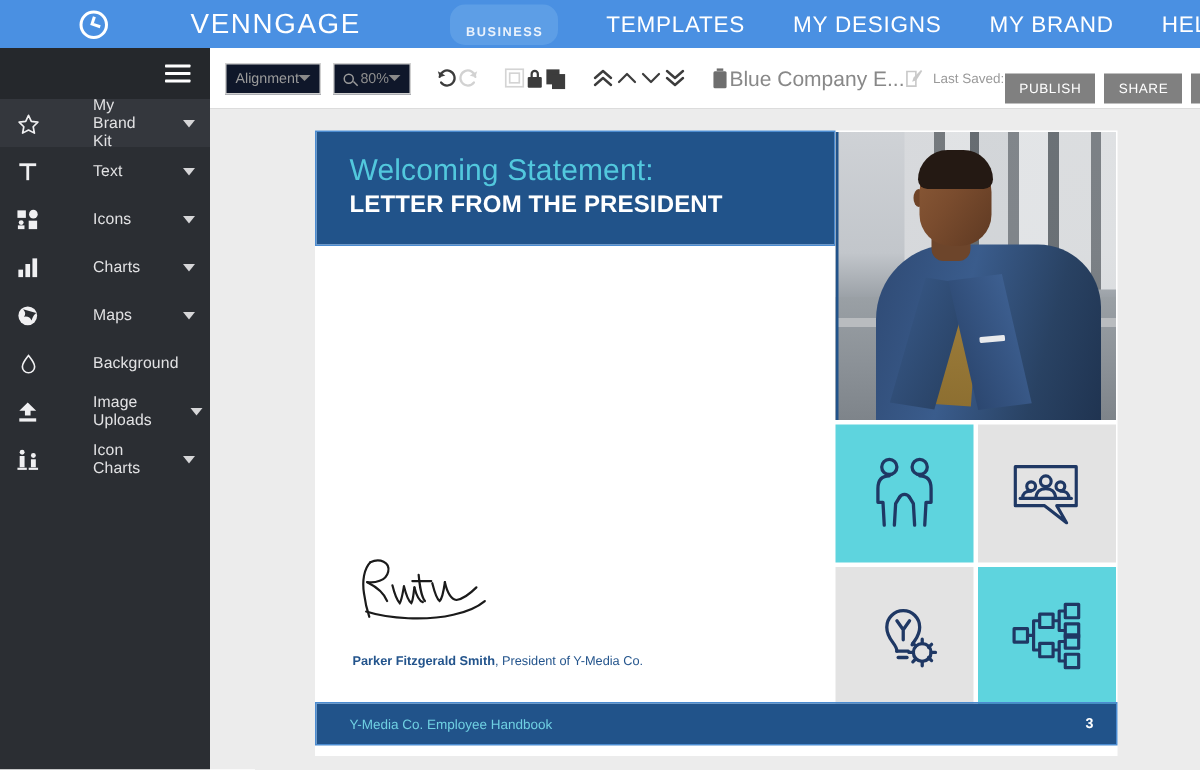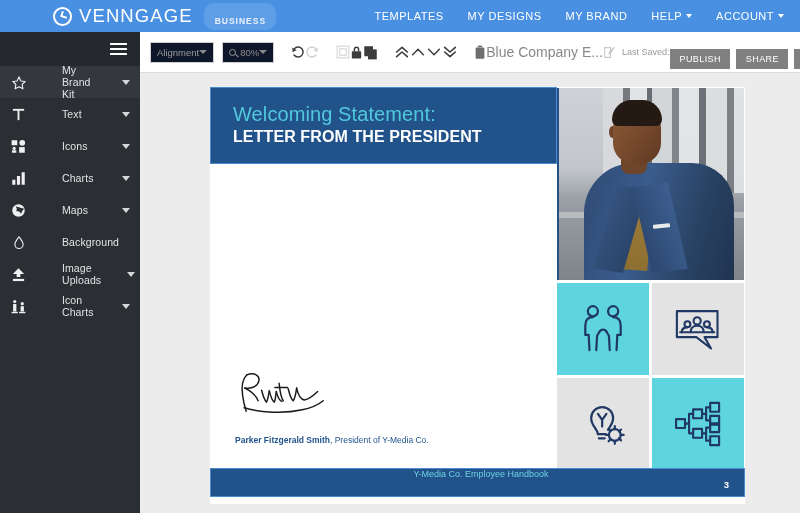--- a/index.html
+++ b/index.html
@@ -10,21 +10,21 @@
     overflow: hidden;
   }
   #app { position: relative; width: 800px; height: 513px; }
 
   
   .topbar {
     position: absolute; left: 0; top: 0; width: 800px; height: 32px;
     background: #4a90e2;
     display: flex; align-items: center;
   }
-  .brand { display: flex; align-items: center; margin-left: 53px; }
+  .brand { display: flex; align-items: center; margin-left: 53px; gap: 48px; }
   .brand-logo {
     width: 19px; height: 19px; border: 2px solid #ffffff; border-radius: 50%;
     position: relative; margin-right: 7px;
   }
   .brand-logo::before {
     content: ""; position: absolute; left: 6px; top: 2px;
     width: 1.6px; height: 6px; background: #ffffff; transform: rotate(18deg);
   }
   .brand-logo::after {
     content: ""; position: absolute; left: 6.5px; top: 7px;
@@ -33,22 +33,22 @@
   .brand-name {
     color: #ffffff; font-size: 18.5px; letter-spacing: 1.1px; font-weight: 400;
   }
   .brand-badge {
     margin-left: 11px; background: #5d9ee6; color: #eaf2fc;
     font-size: 8.5px; letter-spacing: 1px; font-weight: bold;
     padding: 13px 10px 4px 11px; border-radius: 10px;
   }
   .topnav { margin-left: auto; display: flex; align-items: center; margin-right: 16px; }
   .topnav-item {
-    color: #ffffff; font-size: 11px; letter-spacing: 0.5px;
-    margin-left: 24px; cursor: pointer; white-space: nowrap;
+    color: #ffffff; font-size: 15px; letter-spacing: 0.5px;
+    margin-left: 32px; cursor: pointer; white-space: nowrap;
     display: flex; align-items: center; gap: 4px;
   }
   .caret-down {
     width: 0; height: 0; border-left: 3.5px solid transparent;
     border-right: 3.5px solid transparent; border-top: 4px solid #ffffff;
     display: inline-block;
   }
 
   
   .sidebar {
@@ -233,21 +233,21 @@
     position: absolute; left: 25px; top: 348px;
     font-size: 8.5px; color: #23548c; white-space: nowrap;
   }
   .sig-caption b { font-weight: bold; }
   .sig-caption span { font-weight: normal; }
 
   
   .footer-bar {
     position: absolute; left: 1px; top: 382px; width: 533px; height: 27px;
     background: #21538a; outline: 1px solid #4b8bd0;
-    display: flex; align-items: center; padding: 0 15px 0 22px; flex-direction: column;
+    display: flex; align-items: center; padding: 0 15px 0 22px;
   }
   .footer-text { color: #6fd0e2; font-size: 9px; }
   .footer-page { margin-left: auto; color: #ffffff; font-size: 9.5px; font-weight: bold; }
 </style>
 </head>
 <body>
 
 <div id="app">
 
   <div class="topbar">

